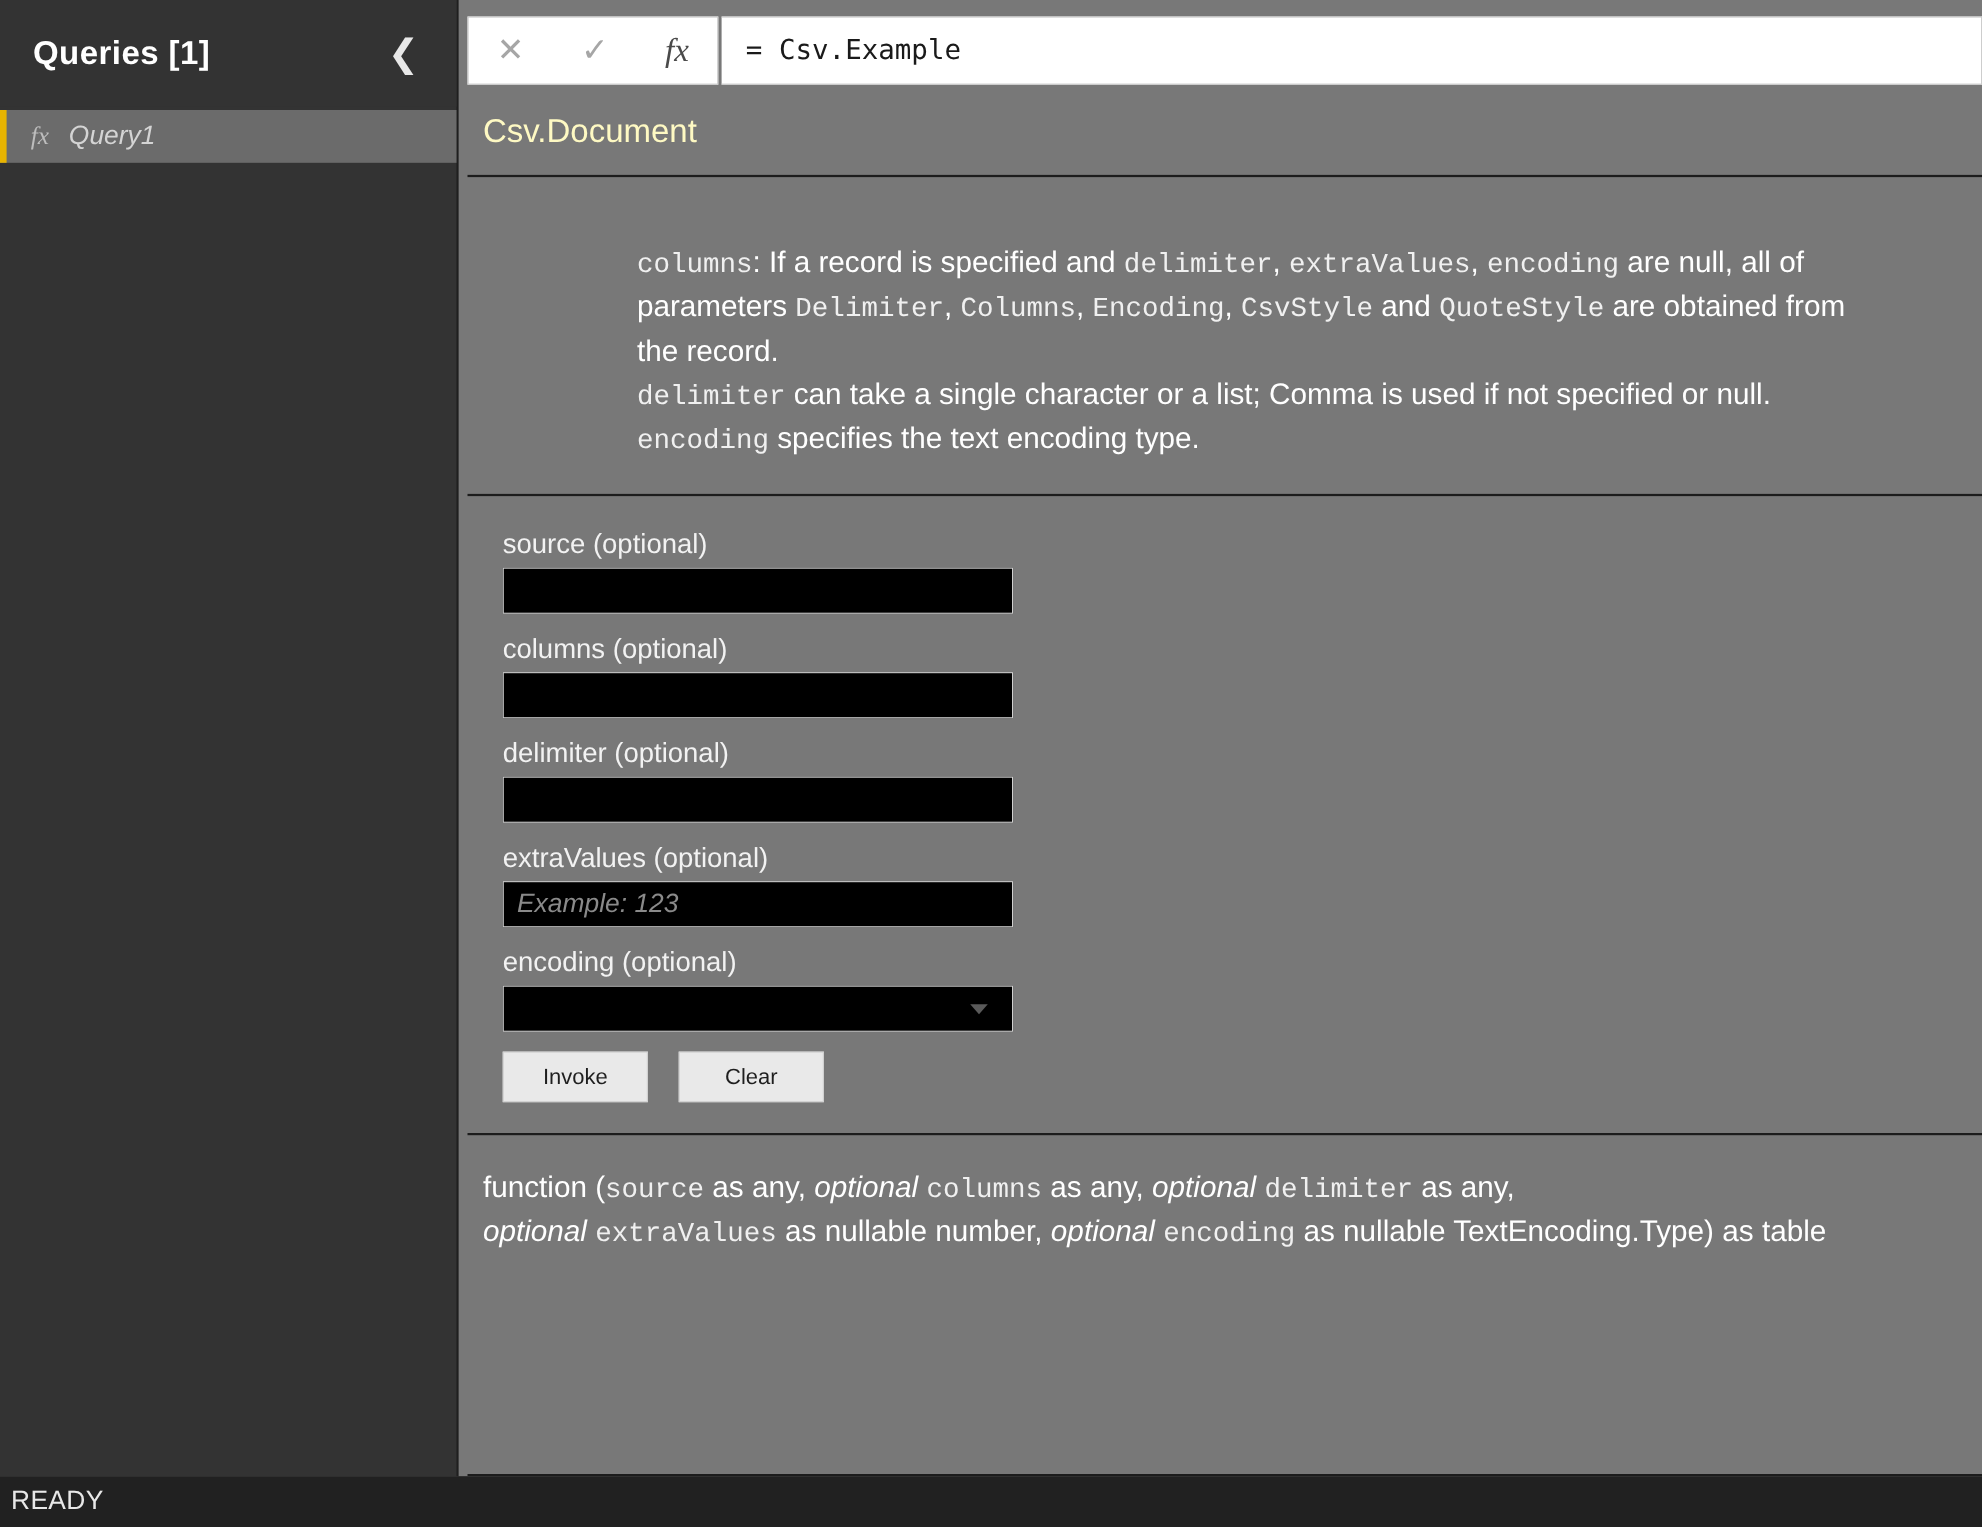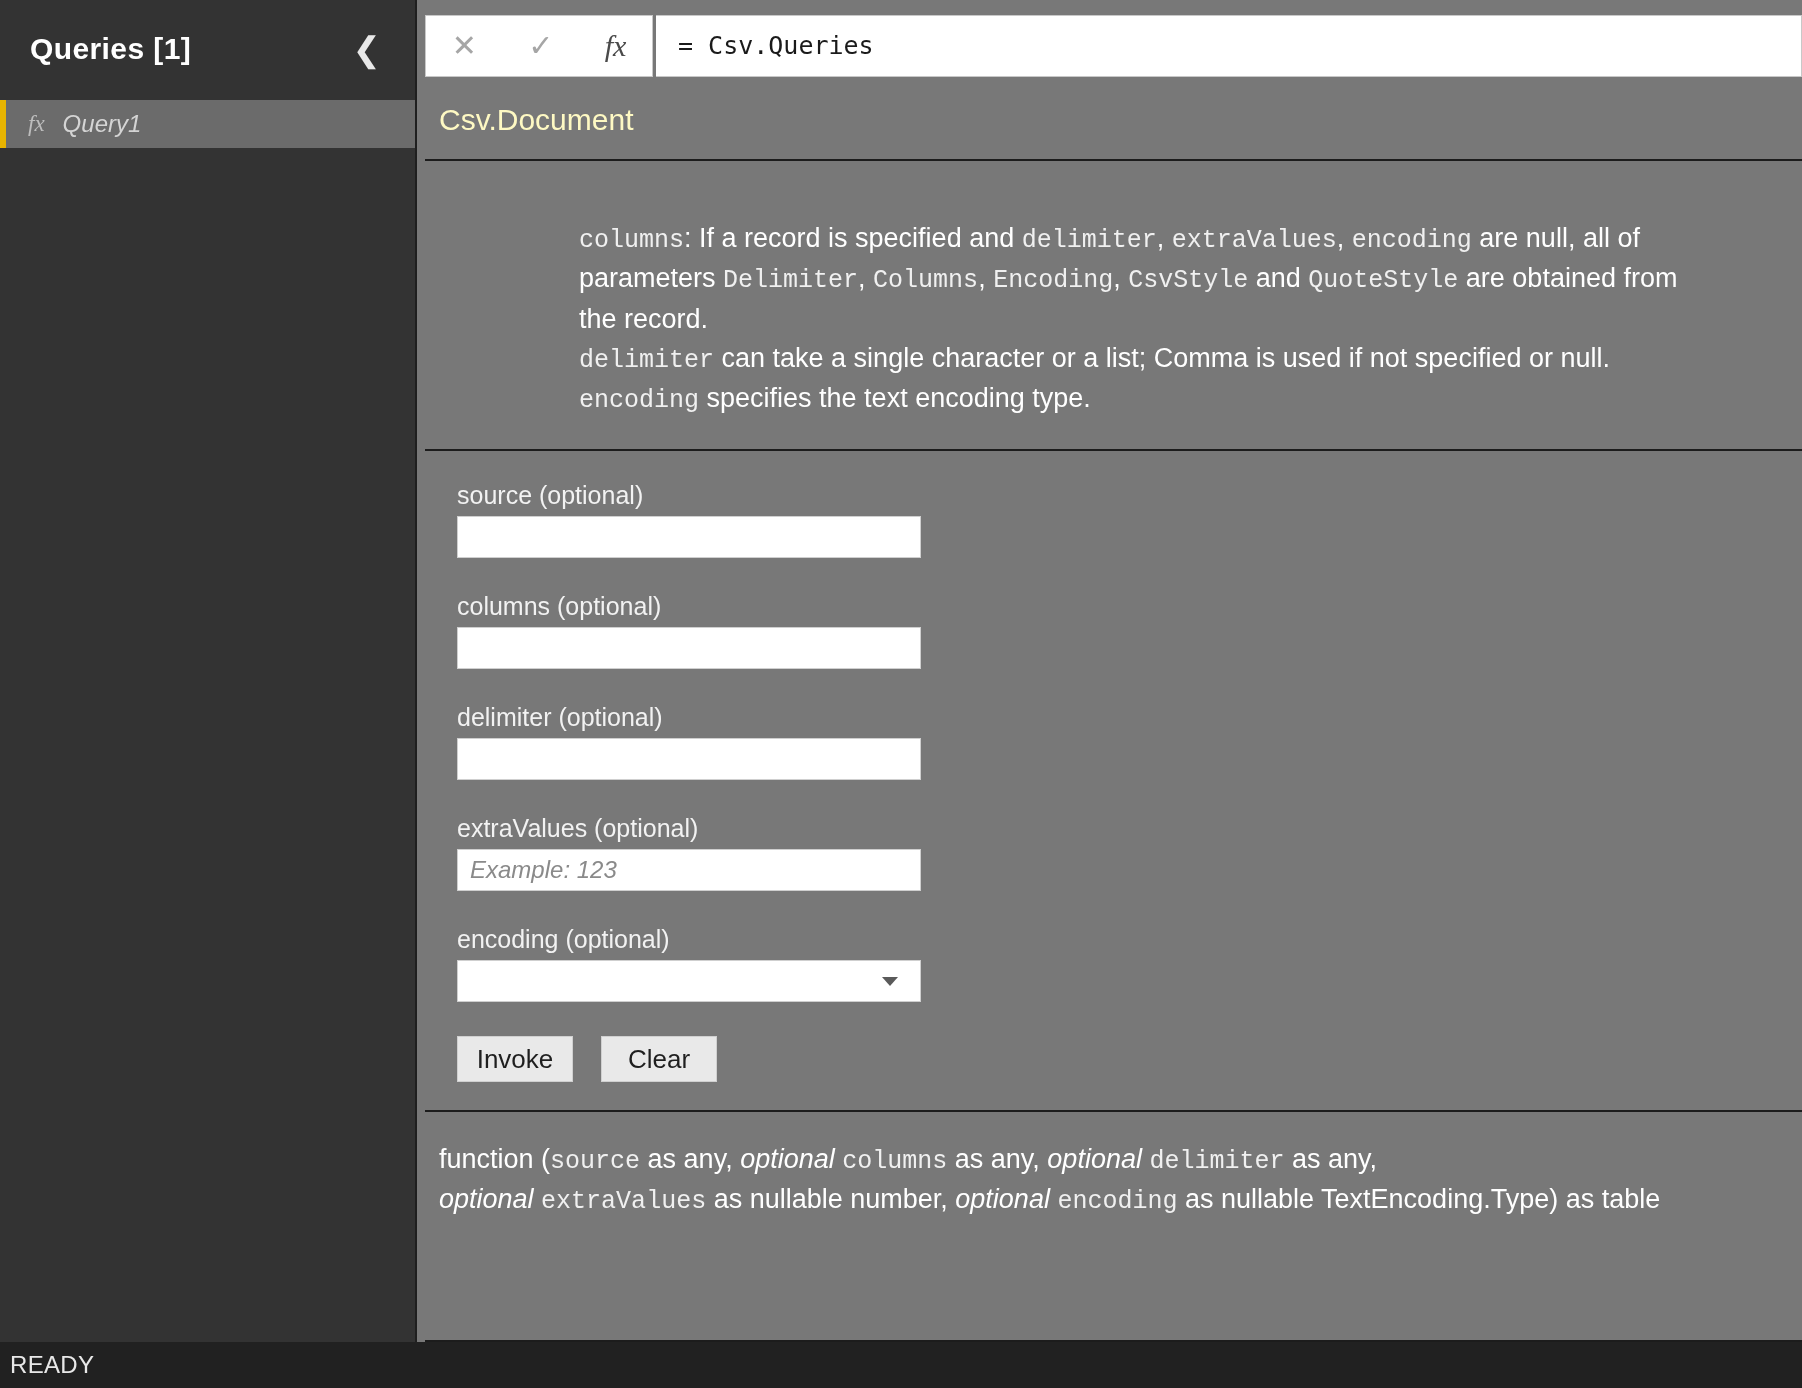--- a/index.html
+++ b/index.html
@@ -188,26 +188,26 @@
   .param-row { margin-left: 18px; margin-bottom: 6px; }
   .param-label {
     color: #f2f2f2;
     font-size: 25px;
     margin-bottom: 6px;
     display: block;
   }
   .param-input {
     width: 464px;
     height: 42px;
-    background: #ffffff;
+    background: #000000;
     border: 1px solid #cfcfcf;
     display: flex;
     align-items: center;
     padding: 0 12px;
-    margin-bottom: 34px;
+    margin-bottom: 18px;
     font-size: 24px;
     color: #1a1a1a;
     cursor: text;
   }
   .param-input .ph {
     color: #8a8a8a;
     font-style: italic;
     font-size: 24px;
   }
   .param-input.combo {
@@ -223,26 +223,26 @@
   }
   .btn-row {
     display: flex;
     gap: 28px;
     margin-left: 18px;
     margin-top: 14px;
   }
   .btn {
     background: #e9e9e9;
     border: 1px solid #d0d0d0;
-    width: 116px;
+    width: 132px;
     height: 46px;
     display: flex;
     align-items: center;
     justify-content: center;
-    font-size: 26px;
+    font-size: 20px;
     color: #1f1f1f;
     cursor: pointer;
   }
 
   
   .sig-block {
     padding: 28px 0 26px 22px;
     color: #ffffff;
     font-size: 27px;
     line-height: 1.45;
@@ -289,21 +289,21 @@
     </div>
 
     <div class="main">
 
       <div class="formula-bar">
         <div class="formula-icons">
           <span class="fb-icon">✕</span>
           <span class="fb-icon">✓</span>
           <span class="fb-icon fx">fx</span>
         </div>
-        <div class="formula-input">= Csv.Queries</div>
+        <div class="formula-input">= Csv.Example</div>
       </div>
 
       <div class="fn-header">Csv.Document</div>
       <div class="rule"></div>
 
       <div class="desc-block">
         <div class="desc-details" id="desc-details">
             <div><code>columns</code><span>: If a record is specified and </span><code>delimiter</code><span>, </span><code>extraValues</code><span>, </span><code>encoding</code><span> are null, all of</span></div>
             <div><span>parameters </span><code>Delimiter</code><span>, </span><code>Columns</code><span>, </span><code>Encoding</code><span>, </span><code>CsvStyle</code><span> and </span><code>QuoteStyle</code><span> are obtained from</span></div>
             <div><span>the record.</span></div>

